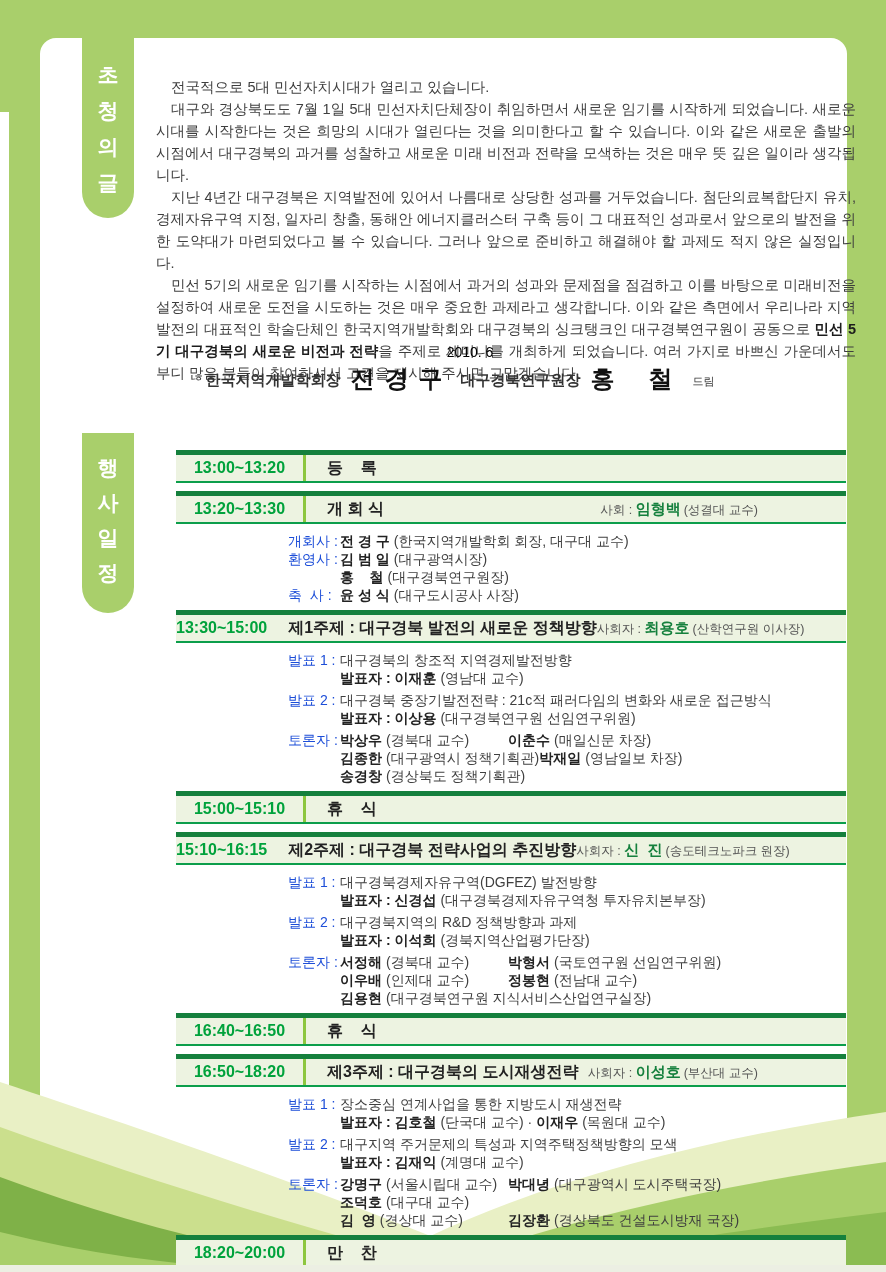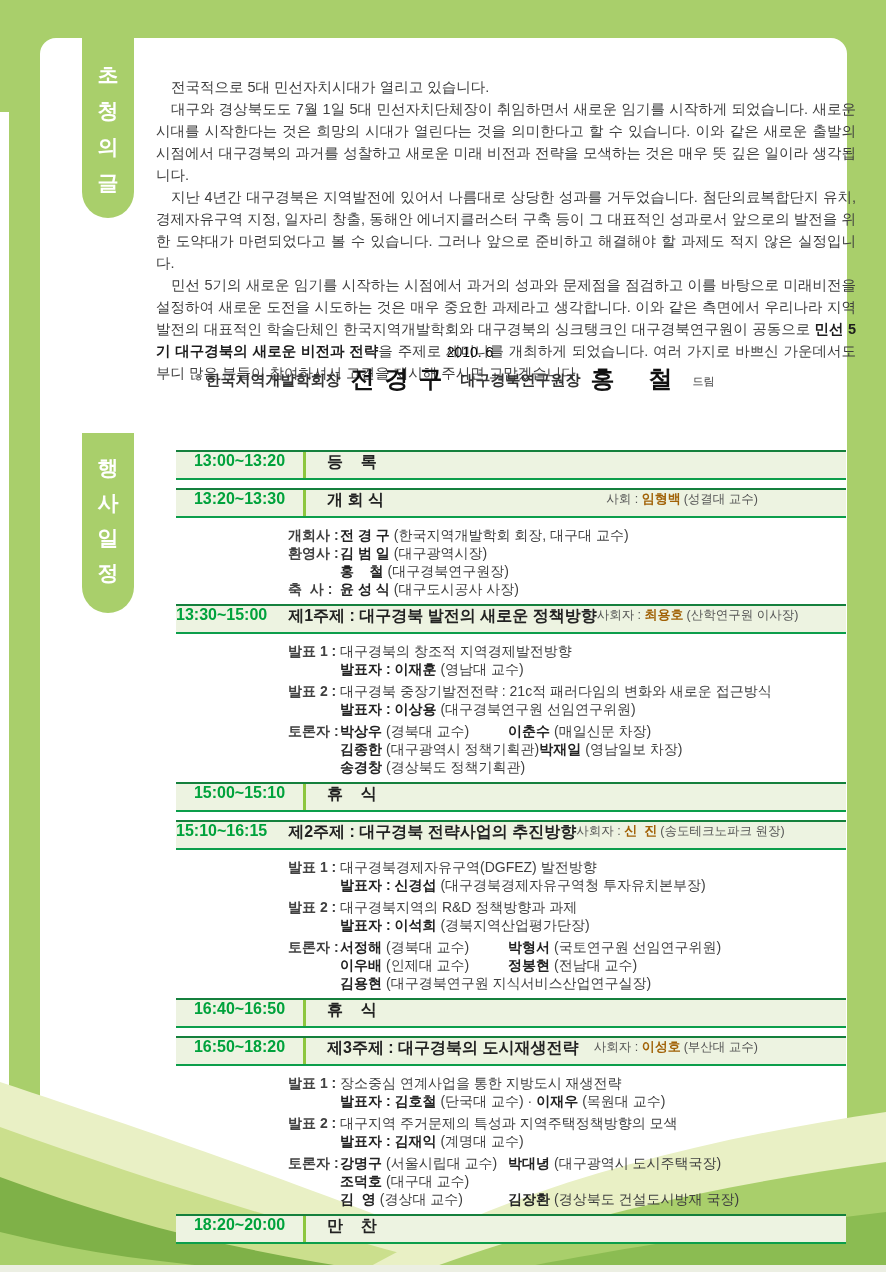--- a/index.html
+++ b/index.html
@@ -23,31 +23,31 @@
   .invite .b{font-weight:700;color:#1c1c1c;}
   .date-line{position:absolute;left:140px;top:344px;width:660px;text-align:center;z-index:4;
              font-size:14px;color:#000000;}
   .sig-line{position:absolute;left:110px;top:363px;width:700px;text-align:center;z-index:4;color:#333;}
   .sig-line .org{font-size:15px;font-weight:600;}
   .sig-name{font-family:"Liberation Serif","DejaVu Serif",serif;font-size:24px;font-weight:700;
             letter-spacing:2px;color:#111;margin:0 16px 0 10px;white-space:pre;vertical-align:-2px;}
   .sig-line .suffix{font-size:11px;margin-left:2px;}
   
   .schedule{position:absolute;left:176px;top:450px;width:670px;z-index:5;}
-  .srow{display:flex;height:26px;background:#EDF3E1;
-        border-top:2px solid #15803d;border-bottom:2px solid #0C9E4B;}
+  .srow{display:flex;align-items:center;height:26px;background:#EDF3E1;
+        border-top:5px solid #15803d;border-bottom:2px solid #0C9E4B;}
   .srow .time{width:127px;text-align:center;font-weight:800;font-size:16px;color:#00A23C;}
   .vsep{width:3px;align-self:stretch;background:#8DC63F;}
   .stitle{margin-left:21px;font-size:16px;font-weight:800;color:#222;white-space:pre;}
   .chair{margin-left:auto;margin-right:88px;font-size:12.5px;color:#555;white-space:nowrap;}
-  .chair .cname{font-weight:800;color:#a16207;font-size:13px;white-space:pre;}
+  .chair .cname{font-weight:800;color:#15803d;font-size:15px;white-space:pre;}
   .chair .caffil{margin-left:3px;}
   .gap{margin-bottom:8px;}
   .details{padding:8px 0 6px 112px;font-size:14px;line-height:18px;color:#3f3f3f;}
-  .dl{display:inline-block;width:52px;font-weight:700;color:#404040;white-space:pre;vertical-align:top;}
+  .dl{display:inline-block;width:52px;font-weight:400;color:#1d4ed8;white-space:pre;vertical-align:top;}
   .line{white-space:nowrap;}
   .l2{padding-left:52px;}
   .pres{margin-bottom:4px;}
   .b{font-weight:800;color:#222;}
   .nm{font-weight:800;color:#222;white-space:pre;}
   .affil{margin-left:4px;}
   .disc{display:flex;}
   .dlist{flex:1;}
   .dc1{display:inline-block;min-width:168px;}
   

